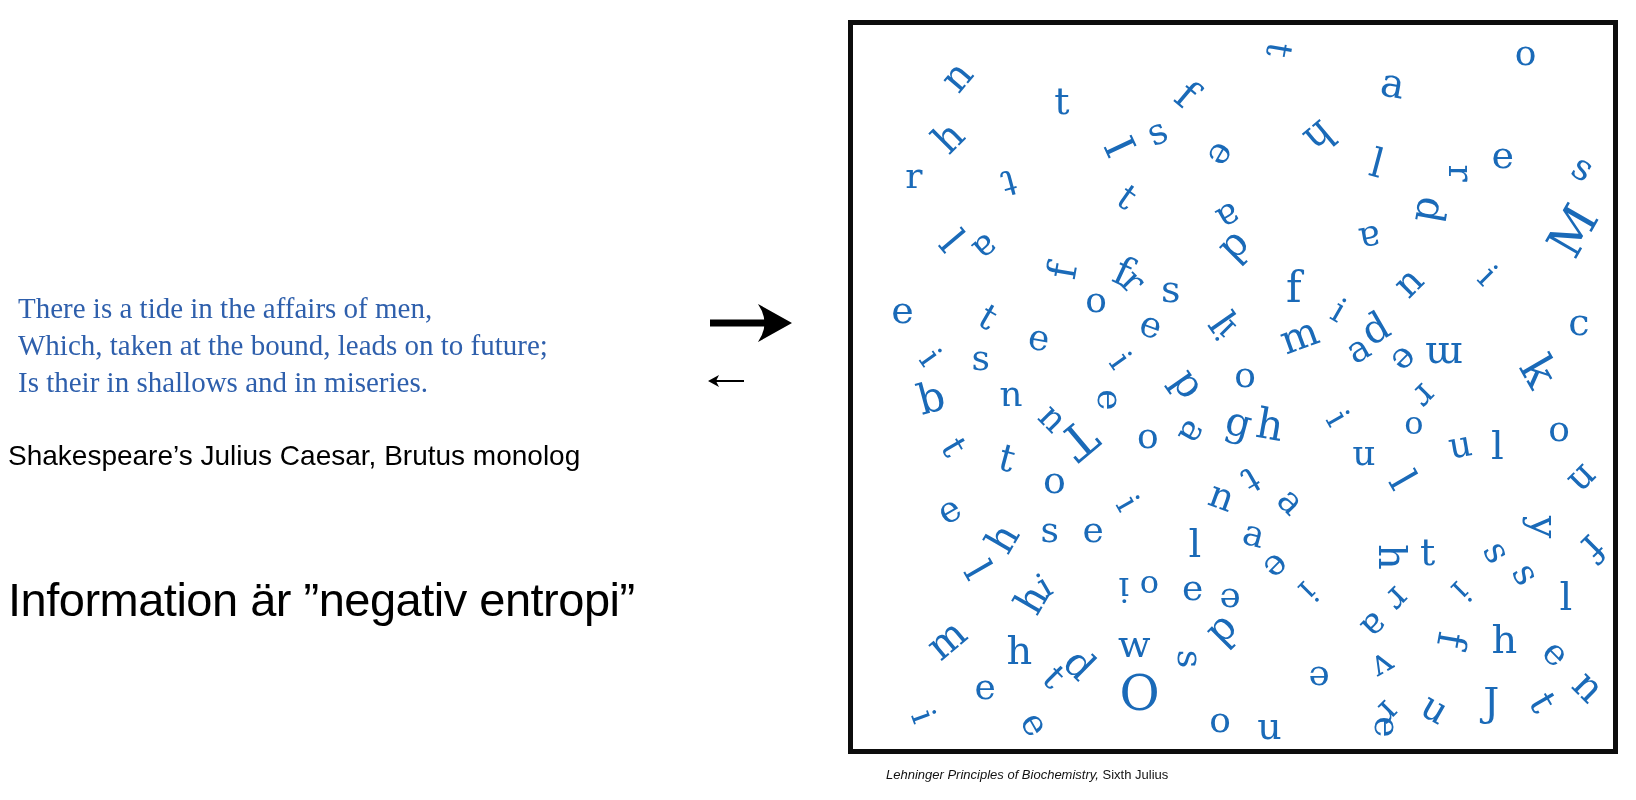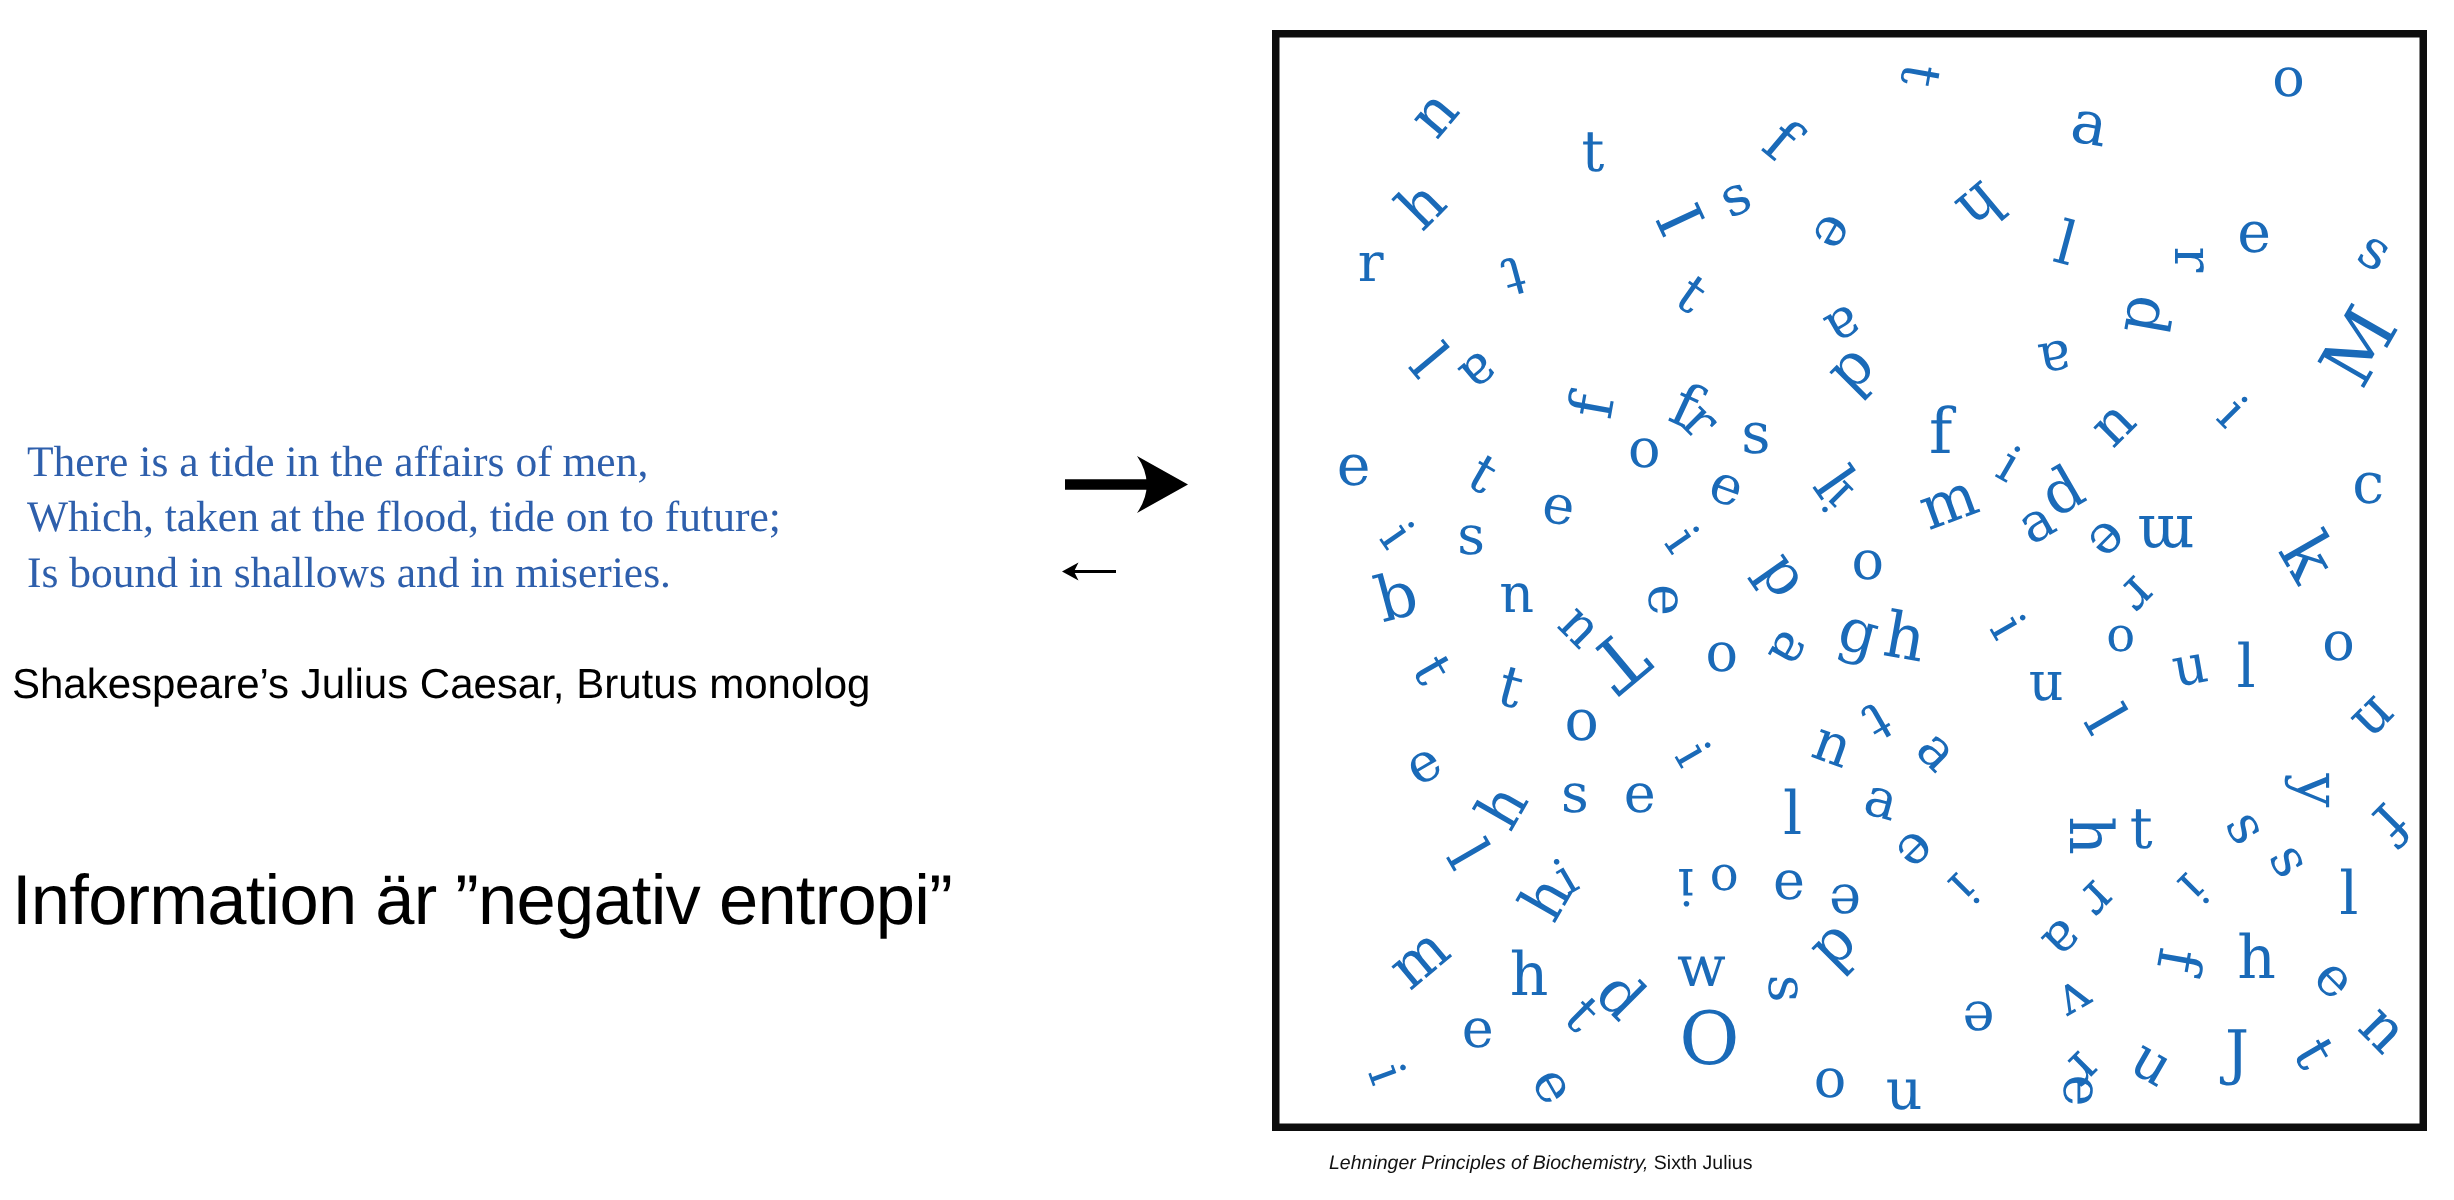--- a/index.html
+++ b/index.html
@@ -78,22 +78,22 @@
   }
   .caption .line2 .it{font-style:italic;}
 </style>
 </head>
 <body>
 
 <div class="slide">
 
   <div class="poem">
     <div>There is a tide in the affairs of men,</div>
-    <div>Which, taken at the flood, tide on to future;</div>
-    <div>Is bound in shallows and in miseries.</div>
+    <div>Which, taken at the bound, leads on to future;</div>
+    <div>Is their in shallows and in miseries.</div>
   </div>
 
   <div class="attribution">
     <span>Shakespeare’s </span><span class="it">Julius Caesar, Brutus monolog</span>
   </div>
 
   <div class="headline">Information är ”negativ entropi”</div>
 
   <svg class="arrow-big" width="88" height="46" viewBox="0 0 88 46">
     <line x1="4" y1="23" x2="62" y2="23" stroke="#000" stroke-width="7"></line>

